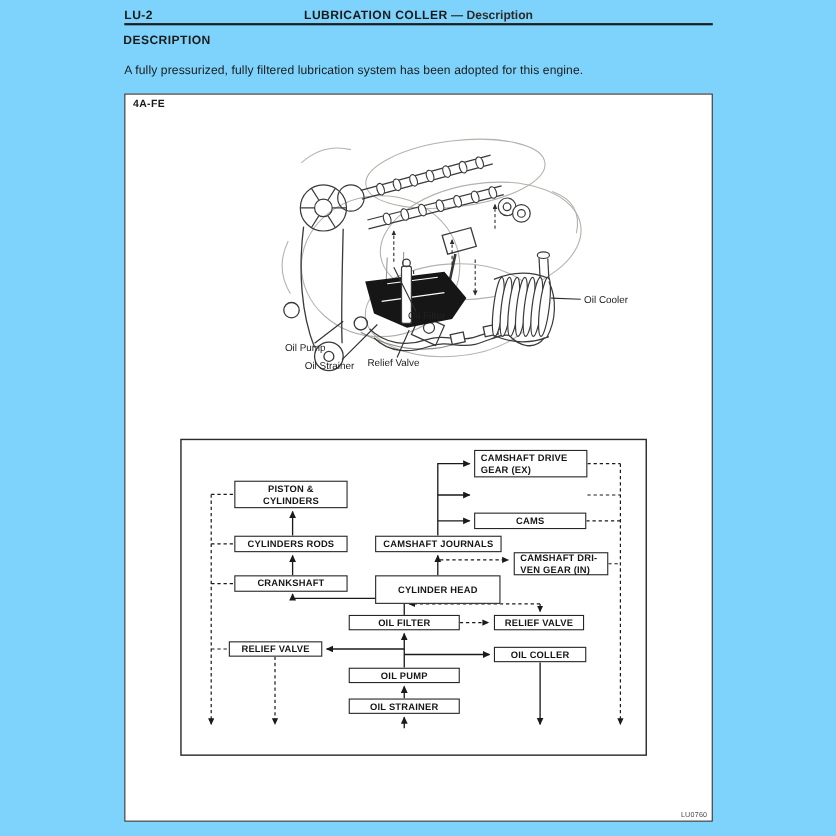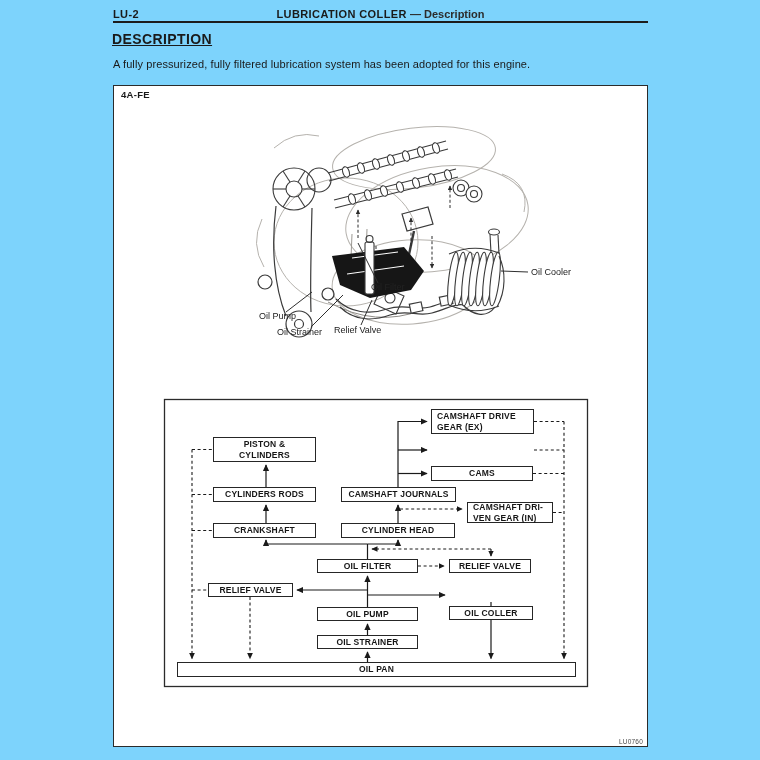--- a/index.html
+++ b/index.html
@@ -10,21 +10,21 @@
   }
   .page{position:absolute;inset:0;background:#7dd3fc;padding-left:36px;}
   
   .hdr{position:absolute;left:113px;top:6px;width:535px;height:18px;}
   .hdr .pcode{position:absolute;left:0;top:2px;font-size:11px;font-weight:700;letter-spacing:.4px;}
   .hdr .center{position:absolute;left:0;right:0;top:2px;text-align:center;font-size:11px;}
   .hdr .center b{font-weight:700;letter-spacing:.4px;}
   .hdr .center .sec{font-weight:700;color:#2c2c2c;}
   .hdr-rule{position:absolute;left:113px;top:21px;width:535px;height:2px;background:#1c1c1c;}
   
-  .doc-title{position:absolute;left:112px;top:31px;font-size:14px;font-weight:700;letter-spacing:.4px;text-decoration:underline;}
+  .doc-title{position:absolute;left:112px;top:31px;font-size:11px;font-weight:700;letter-spacing:.4px;}
   .intro{position:absolute;left:113px;top:58px;width:470px;font-size:11px;letter-spacing:.1px;}
   
   .figure{position:absolute;left:113px;top:85px;width:535px;height:662px;
           border:1.5px solid #2b2b2b;box-sizing:border-box;background:#fff;}
   .engine-code{position:absolute;left:7px;top:3px;font-size:9.5px;font-weight:700;letter-spacing:.3px;z-index:3;}
   .fig-id{position:absolute;right:4px;bottom:1px;font-size:6.5px;color:#4a4a4a;letter-spacing:.2px;z-index:3;}
   .figure svg{position:absolute;left:0;top:0;z-index:1;}
   
   .ilabel{position:absolute;font-size:9px;color:#222;z-index:2;white-space:nowrap;}
   
@@ -228,22 +228,21 @@
     <div class="fnode" style="left:99px;top:351px;width:103px;height:25px;">PISTON &amp;
 CYLINDERS</div>
     <div class="fnode" style="left:99px;top:401px;width:103px;height:15px;">CYLINDERS RODS</div>
     <div class="fnode" style="left:99px;top:437px;width:103px;height:15px;">CRANKSHAFT</div>
     <div class="fnode al" style="left:317px;top:323px;width:103px;height:25px;">CAMSHAFT DRIVE
 GEAR (EX)</div>
     <div class="fnode" style="left:317px;top:380px;width:102px;height:15px;">CAMS</div>
     <div class="fnode" style="left:227px;top:401px;width:115px;height:15px;">CAMSHAFT JOURNALS</div>
     <div class="fnode al" style="left:353px;top:416px;width:86px;height:21px;">CAMSHAFT DRI-
 VEN GEAR (IN)</div>
-    <div class="fnode" style="left:227px;top:437px;width:114px;height:15px;">CYLINDER HEAD</div>
+    <div class="fnode" style="left:227px;top:437px;width:114px;height:26px;">CYLINDER HEAD</div>
     <div class="fnode" style="left:203px;top:473px;width:101px;height:14px;">OIL FILTER</div>
     <div class="fnode" style="left:335px;top:473px;width:82px;height:14px;">RELIEF VALVE</div>
     <div class="fnode" style="left:94px;top:497px;width:85px;height:14px;">RELIEF VALVE</div>
-    <div class="fnode" style="left:335px;top:520px;width:84px;height:14px;text-align:right;">OIL COLLER</div>
+    <div class="fnode" style="left:335px;top:502px;width:84px;height:14px;text-align:right;">OIL COLLER</div>
     <div class="fnode" style="left:203px;top:521px;width:101px;height:14px;">OIL PUMP</div>
     <div class="fnode" style="left:203px;top:549px;width:101px;height:14px;">OIL STRAINER</div>
-    <div class="fnode" style="left:63px;top:576px;width:399px;height:15px;">OIL PAN</div>
   </div>
 </div>
 
 </body></html>

